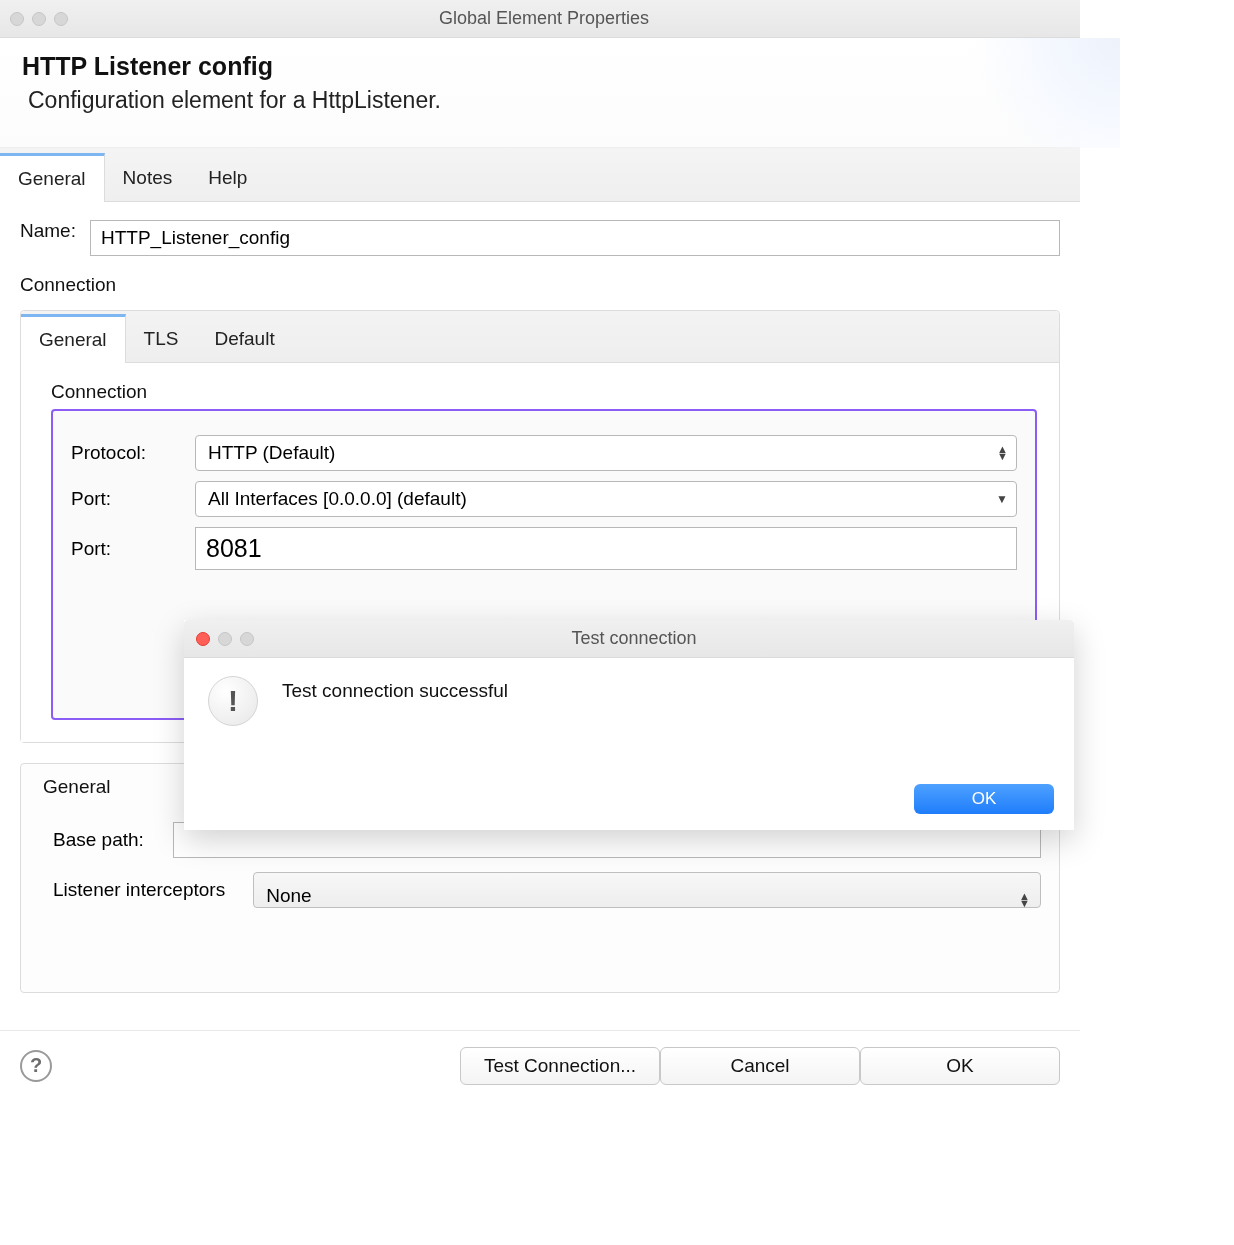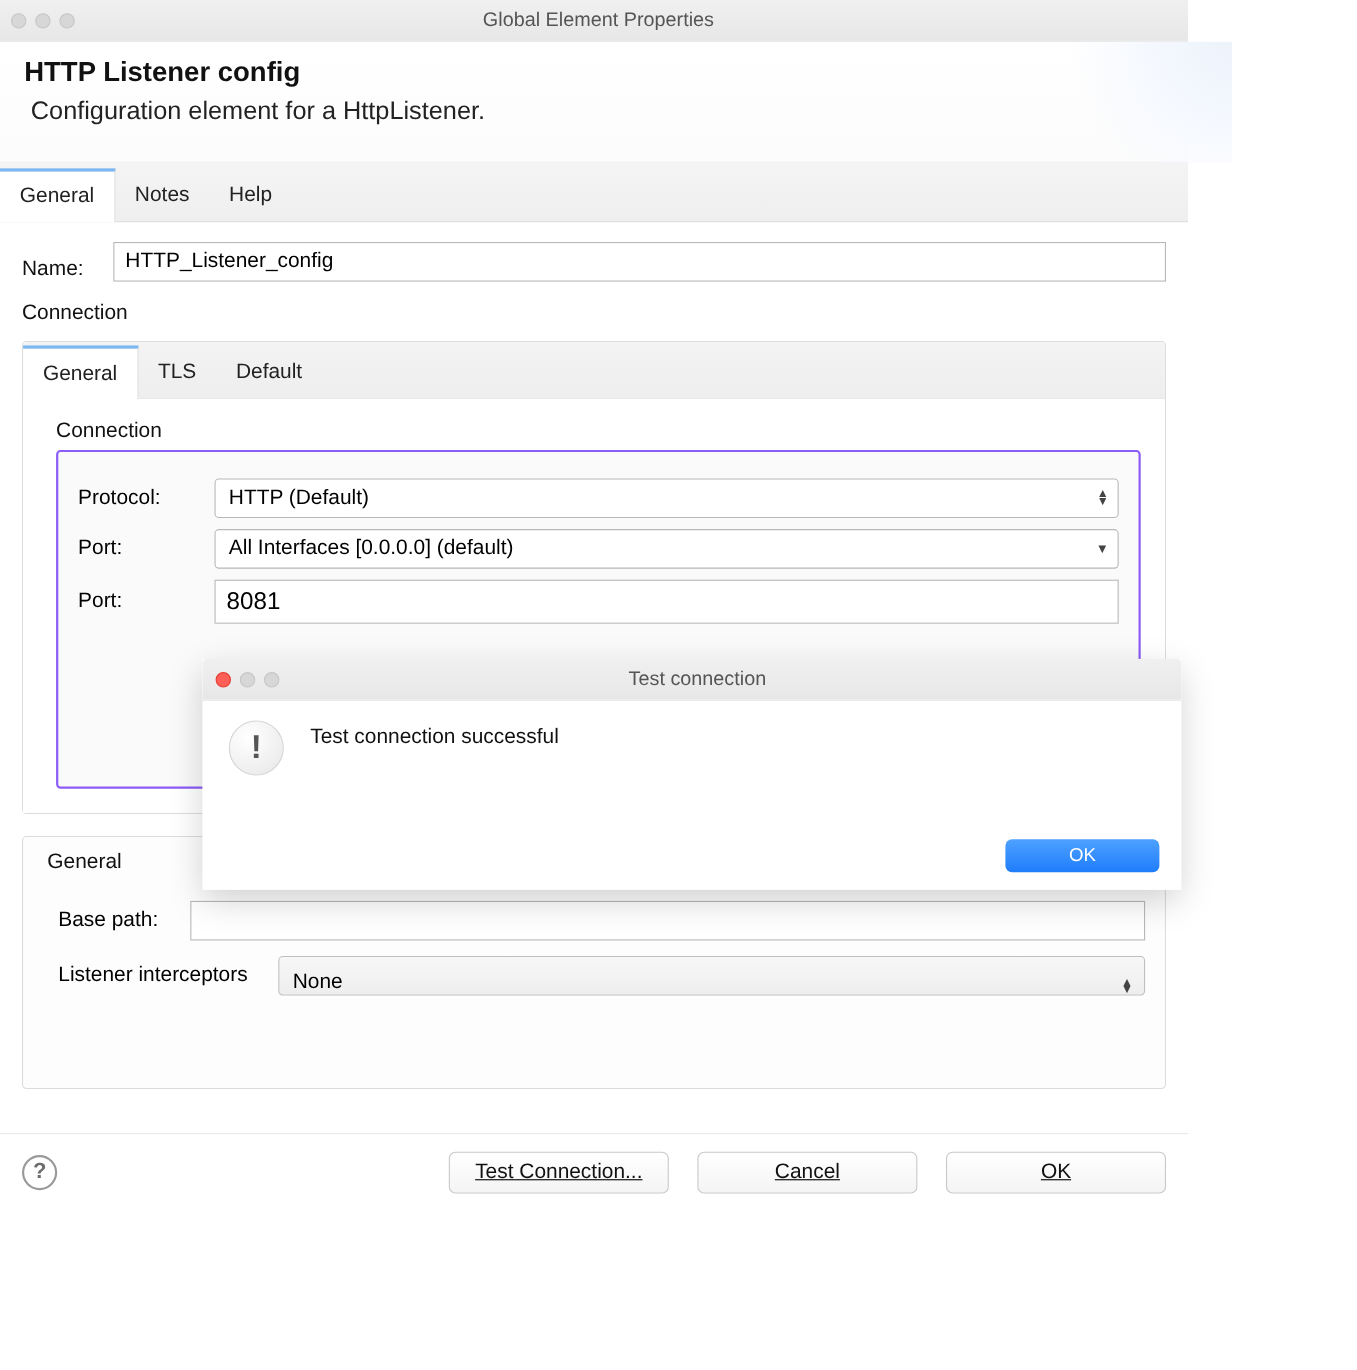--- a/index.html
+++ b/index.html
@@ -44,21 +44,21 @@
   .outer-tab {
     padding:12px 18px 12px 18px; font-size:19px; color:#222; cursor:default;
   }
   .outer-tab.active {
     background:#fff; border-top:3px solid #7db6f0; border-right:1px solid #dcdcdc;
     position:relative; top:1px;
   }
 
   .main-area { padding:18px 20px 0 20px; }
 
-  .name-row { display:flex; align-items:flex-end; gap:27px; margin-bottom:18px;}
+  .name-row { display:flex; align-items:flex-start; gap:14px; margin-bottom:18px;}
   .label { font-size:19px; color:#111; }
   .text-input {
     flex:1; font-size:19px; padding:6px 10px;
     border:1px solid #b8b8b8; background:#fff;
   }
 
   .section-heading { font-size:19px; margin:6px 0 14px 0; color:#111; }
 
   
   .inner-group {
@@ -89,21 +89,21 @@
     flex:1; background:#fff; border:1px solid #b8b8b8;
     border-radius:4px; height:36px; display:flex; align-items:center;
     justify-content:space-between; padding:0 8px 0 12px; font-size:19px;
   }
   .dropdown .updown {
     font-size:11px; line-height:7px; color:#444; display:flex; flex-direction:column;
   }
   .combo .chev { font-size:12px; color:#444; }
 
   .port-input {
-    flex:1; font-size:22px; padding:6px 10px; border:1px solid #b8b8b8; background:#fff;
+    flex:1; font-size:25px; padding:6px 10px; border:1px solid #b8b8b8; background:#fff;
   }
 
   .general-group {
     border:1px solid #dcdcdc; border-radius:4px; background:#fdfdfd;
     padding:0 18px 24px 18px; height:230px;
   }
   .general-group .ghead { font-size:19px; margin:0; padding:12px 0 12px 4px; color:#111;}
   .basepath-row { display:flex; align-items:center; gap:10px; margin:12px 0 14px 14px;}
   .basepath-row .flabel { width:110px; font-size:19px;}
 
@@ -119,30 +119,30 @@
   
   .parent-footer {
     position:absolute; left:0; right:0; bottom:0; height:70px; padding:0 20px;
     display:flex; align-items:center; background:#fff; border-top:1px solid #e8e8e8;
   }
   .help-circle {
     width:32px;height:32px;border:2px solid #9a9a9a;border-radius:50%;
     display:flex;align-items:center;justify-content:center;color:#6d6d6d;
     font-weight:700;font-size:20px;
   }
-  .footer-buttons { margin-left:auto; display:flex; gap:26px;text-decoration:underline;}
+  .footer-buttons { margin-left:auto; display:flex; }
   .mac-btn {
     min-width:200px; height:38px; border:1px solid #c8c8c8; border-radius:6px;
     background:linear-gradient(#ffffff,#f4f4f4); font-size:19px; color:#111;
     display:flex; align-items:center; justify-content:center;
   }
 
   
   .modal {
-    position:absolute; left:184px; top:599px; right:0; width:890px; height:210px;
+    position:absolute; left:184px; top:620px; right:0; width:890px; height:210px;
     background:#fff; box-shadow:0 10px 30px rgba(0,0,0,.18);
     border-radius:0 0 0 0;
   }
   .modal-titlebar {
     height:38px; background:linear-gradient(#f0f0f0,#e7e7e7);
     display:flex; align-items:center; border-bottom:1px solid #dadada;
     border-radius:4px 4px 0 0;
   }
   .m-traffic { display:flex; gap:8px; padding-left:12px;}
   .m-dot { width:14px;height:14px;border-radius:50%; }

